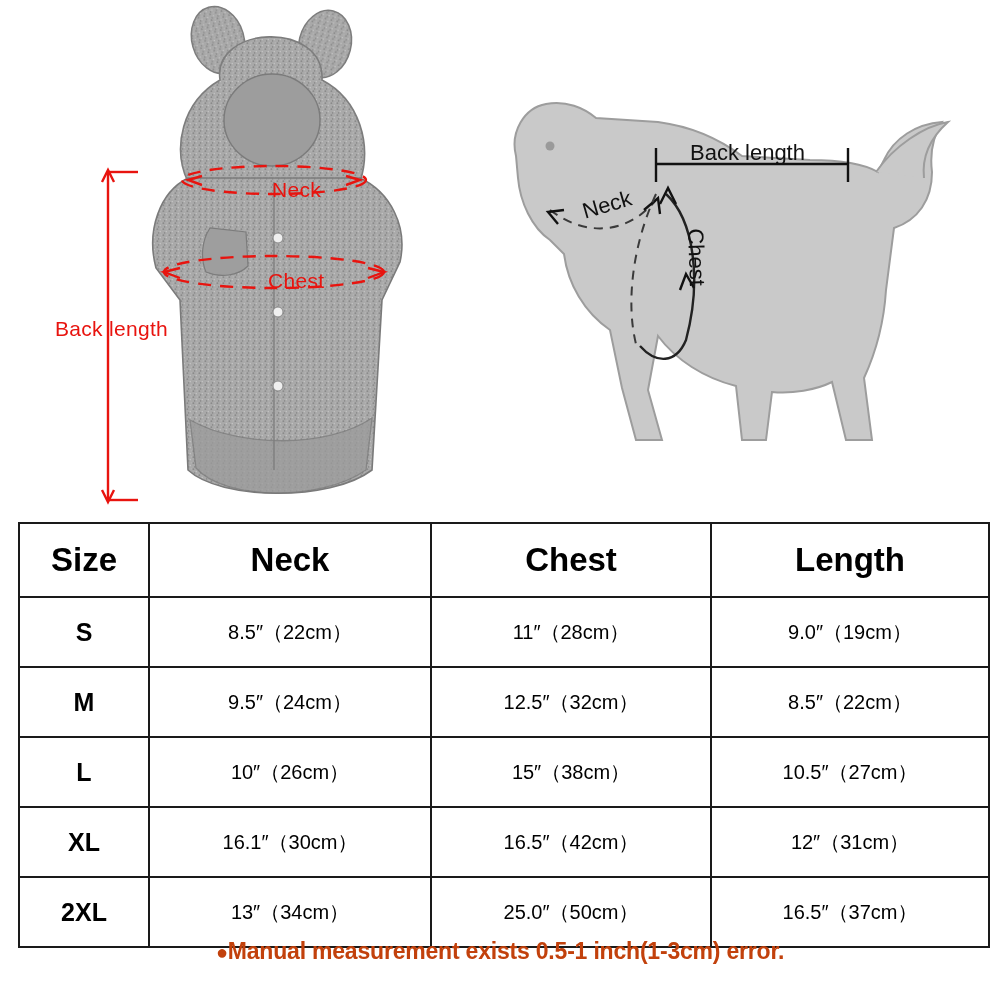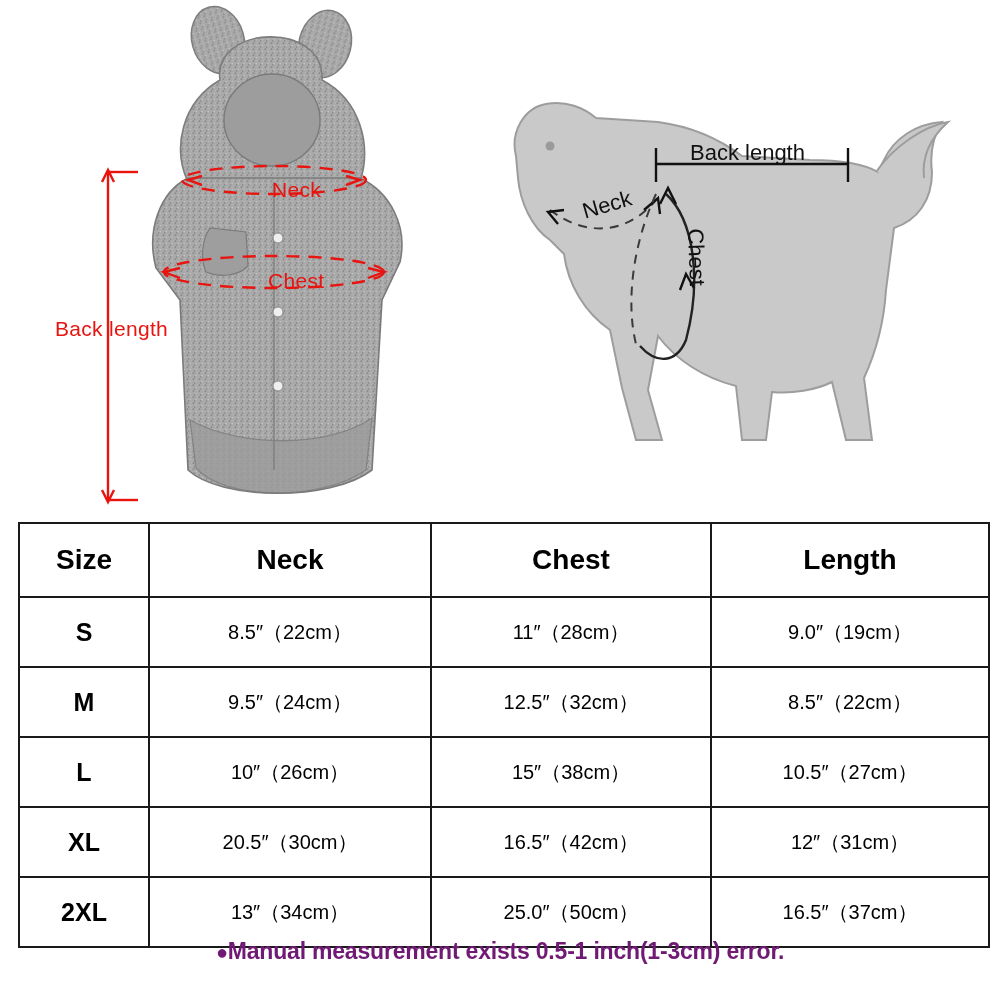--- a/index.html
+++ b/index.html
@@ -67,42 +67,42 @@
   .size-table td, .size-table th {
     border: 2px solid #1a1a1a;
     text-align: center;
     font-family: "Liberation Sans", sans-serif;
     color: #000;
     padding: 0;
     height: 68px;
     vertical-align: middle;
   }
   .size-table thead th {
-    font-size: 28px;
+    font-size: 33px;
     font-weight: bold;
     height: 72px;
   }
   .size-table tbody td {
     font-size: 20px;
   }
   .size-table tbody td.size-cell {
     font-weight: bold;
     font-size: 25px;
   }
   .col-size { width: 128px; }
   .col-neck { width: 280px; }
   .col-chest { width: 278px; }
   .col-length { width: 276px; margin-top: 15px; }
   .note {
     position: absolute;
     left: 0;
     top: 938px;
     width: 1000px;
     text-align: center;
-    color: #701a75;
+    color: #c2410c;
     font-family: "Liberation Sans", sans-serif;
     font-weight: bold;
     font-size: 23px;
     letter-spacing: -0.2px;
   }
   .note .bullet {
     font-size: 20px;
     vertical-align: middle;
   }
 </style>
@@ -229,21 +229,21 @@
         <td>8.5″（22cm）</td>
       </tr>
       <tr>
         <td class="size-cell">L</td>
         <td>10″（26cm）</td>
         <td>15″（38cm）</td>
         <td>10.5″（27cm）</td>
       </tr>
       <tr>
         <td class="size-cell">XL</td>
-        <td>20.5″（30cm）</td>
+        <td>16.1″（30cm）</td>
         <td>16.5″（42cm）</td>
         <td>12″（31cm）</td>
       </tr>
       <tr>
         <td class="size-cell">2XL</td>
         <td>13″（34cm）</td>
         <td>25.0″（50cm）</td>
         <td>16.5″（37cm）</td>
       </tr>
     </tbody>

